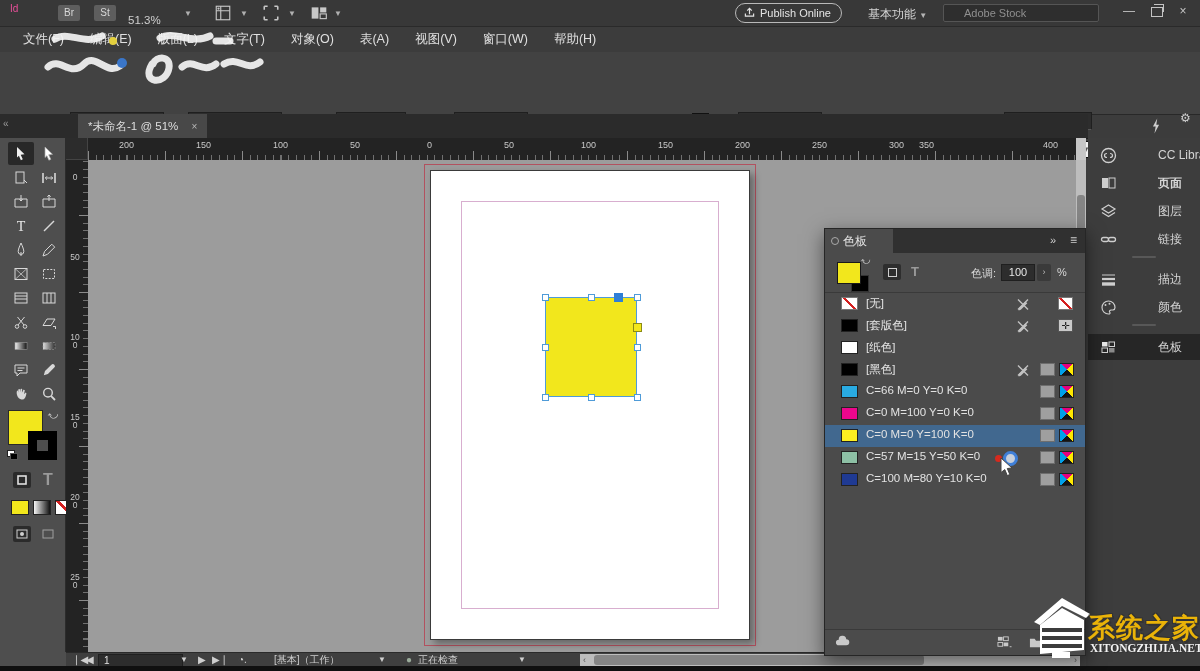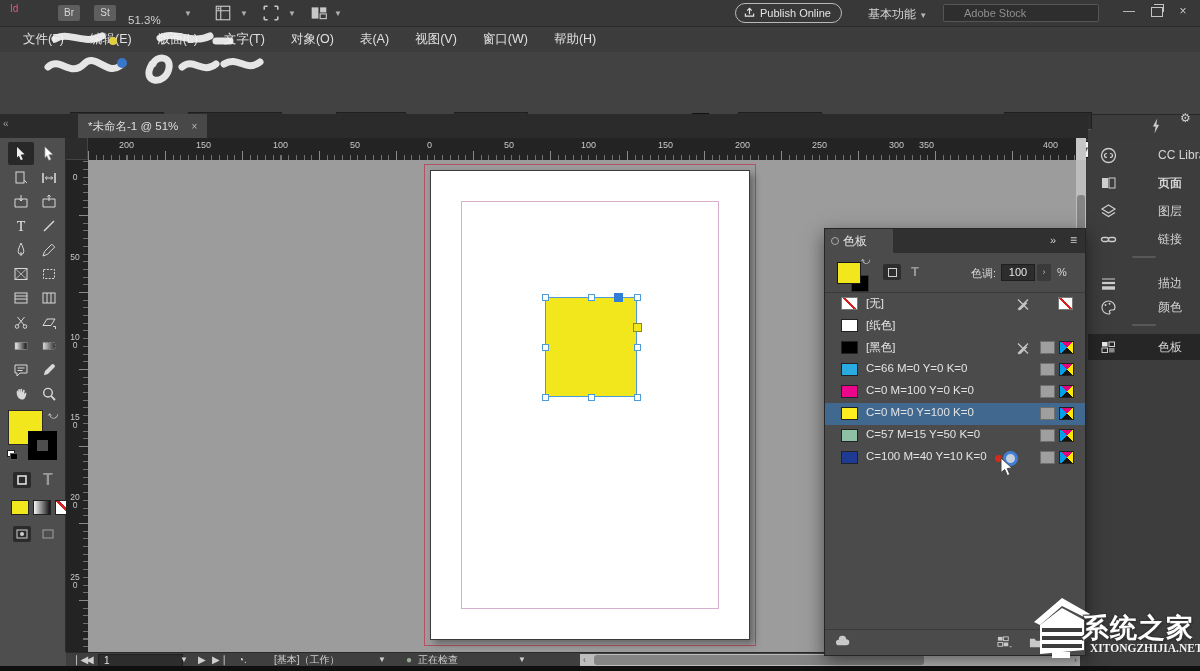--- a/index.html
+++ b/index.html
@@ -146,21 +146,21 @@
   .cmyk-chip{border:1px solid #222;box-sizing:border-box;
     background:conic-gradient(from 45deg,#ffe800 0 90deg,#141414 0 180deg,#00a0e9 0 270deg,#e6007e 0 360deg);}
   .none-chip{background:linear-gradient(45deg,transparent 43%,#d42020 43% 57%,transparent 57%),#fff;border:1px solid #777;box-sizing:border-box;}
   .reg-chip{background:#c9c9c9;border:1px solid #555;color:#222;font-size:10px;text-align:center;line-height:12px;box-sizing:border-box;}
   #sw-foot{position:absolute;left:0;bottom:0;width:100%;height:26px;border-top:1px solid #3a3a3a;box-sizing:border-box;}
   #sw-foot .fi{position:absolute;top:5px;color:#c9c9c9;}
   #sw-foot svg{width:15px;height:15px;}
   
   #scribble{position:absolute;left:0;top:0;pointer-events:none;}
   #sitemark{position:absolute;left:1028px;top:592px;width:172px;height:79px;pointer-events:none;}
-  #sitemark .cn{position:absolute;left:54px;top:18px;font-size:27px;font-weight:bold;color:#ffffff;
+  #sitemark .cn{position:absolute;left:60px;top:18px;font-size:27px;font-weight:bold;color:#eab308;
     text-shadow:2px 2px 0 #333,-1px -1px 0 #333,1px -1px 0 #333,-1px 1px 0 #333;letter-spacing:1px;white-space:nowrap;}
   #sitemark .en{position:absolute;left:62px;top:50px;font-size:11.5px;font-weight:bold;color:#f2f2f2;
     font-family:"Liberation Serif","DejaVu Serif",serif;text-shadow:1px 1px 0 #333;white-space:nowrap;}
   #cursor{position:absolute;left:992px;top:448px;width:30px;height:32px;pointer-events:none;}
   #cursor .ring{position:absolute;left:11px;top:3px;width:9px;height:9px;border:3px solid #3f7fd8;border-radius:50%;background:#c7cfdb;}
   #cursor .dot{position:absolute;left:3px;top:7px;width:7px;height:7px;background:#d62a1e;border-radius:50%;}
   #cursor svg{position:absolute;left:8px;top:9px;width:15px;height:20px;}
 </style>
 </head>
 <body>
@@ -632,21 +632,21 @@
         </svg>
         <span class="lbl">图层</span>
       </div>
       <div class="dock-item" style="top: 88px;">
         <svg viewBox="0 0 17 17">
           <rect x="1.5" y="6.5" width="7" height="4" rx="2" fill="none" stroke="#cfcfcf" stroke-width="1.3"></rect>
           <rect x="8.5" y="6.5" width="7" height="4" rx="2" fill="none" stroke="#cfcfcf" stroke-width="1.3"></rect>
         </svg>
         <span class="lbl">链接</span>
       </div>
-      <div class="dock-item" style="top: 128px; align-items: flex-end;">
+      <div class="dock-item" style="top: 128px;">
         <svg viewBox="0 0 17 17">
           <path d="M2 4h13" stroke="#cfcfcf" stroke-width="1"></path>
           <path d="M2 8h13" stroke="#cfcfcf" stroke-width="2.2"></path>
           <path d="M2 13h13" stroke="#cfcfcf" stroke-width="3.4"></path>
         </svg>
         <span class="lbl">描边</span>
       </div>
       <div class="dock-item" style="top: 156px;">
         <svg viewBox="0 0 17 17">
           <path d="M8.5 2a6.5 6.5 0 1 0 0 13c1.6 0 1.8-1 1.2-1.8-.7-1 0-2.2 1.5-2.2H13A2.5 2.5 0 0 0 15 8.5 6.5 6.5 0 0 0 8.5 2Z" fill="none" stroke="#cfcfcf" stroke-width="1.2"></path>
@@ -713,20 +713,29 @@
         <div class="sw-row">
           <span class="sw-chip none-chip"></span>
           <span class="sw-name">[无]</span>
           <span class="sw-ico noedit" style="right: 54px;"><svg viewBox="0 0 14 14">
               <path d="M3 11 9.5 4.5l1.8 1.8L4.8 12.8 2.6 13.4Z" fill="#c2c2c2"></path>
               <path d="M2 2.5 12 12.5M12 2.5 2 12.5" stroke="#c2c2c2" stroke-width="1.4"></path>
             </svg></span>
           <span class="sw-ico none-chip" style="right: 12px;"></span>
         </div>
         <div class="sw-row">
+          <span class="sw-chip" style="background: rgb(0, 0, 0);"></span>
+          <span class="sw-name">[套版色]</span>
+          <span class="sw-ico noedit" style="right: 54px;"><svg viewBox="0 0 14 14">
+              <path d="M3 11 9.5 4.5l1.8 1.8L4.8 12.8 2.6 13.4Z" fill="#c2c2c2"></path>
+              <path d="M2 2.5 12 12.5M12 2.5 2 12.5" stroke="#c2c2c2" stroke-width="1.4"></path>
+            </svg></span>
+          <span class="sw-ico reg-chip" style="right: 12px;">✛</span>
+        </div>
+        <div class="sw-row">
           <span class="sw-chip" style="background: rgb(255, 255, 255);"></span>
           <span class="sw-name">[纸色]</span>
         </div>
         <div class="sw-row">
           <span class="sw-chip" style="background: rgb(0, 0, 0);"></span>
           <span class="sw-name">[黑色]</span>
           <span class="sw-ico noedit" style="right: 54px;"><svg viewBox="0 0 14 14">
               <path d="M3 11 9.5 4.5l1.8 1.8L4.8 12.8 2.6 13.4Z" fill="#c2c2c2"></path>
               <path d="M2 2.5 12 12.5M12 2.5 2 12.5" stroke="#c2c2c2" stroke-width="1.4"></path>
             </svg></span>
@@ -752,21 +761,21 @@
           <span class="sw-ico cmyk-chip" style="right: 11px;"></span>
         </div>
         <div class="sw-row">
           <span class="sw-chip" style="background: rgb(141, 192, 165);"></span>
           <span class="sw-name">C=57 M=15 Y=50 K=0</span>
           <span class="sw-ico gray-chip" style="right: 30px;"></span>
           <span class="sw-ico cmyk-chip" style="right: 11px;"></span>
         </div>
         <div class="sw-row">
           <span class="sw-chip" style="background: rgb(31, 58, 147);"></span>
-          <span class="sw-name">C=100 M=40 Y=10 K=0</span>
+          <span class="sw-name">C=100 M=80 Y=10 K=0</span>
           <span class="sw-ico gray-chip" style="right: 30px;"></span>
           <span class="sw-ico cmyk-chip" style="right: 11px;"></span>
         </div>
       </div>
     <div id="sw-foot">
       <span class="fi" style="left:10px"><svg viewBox="0 0 16 16">
             <path d="M4 11a3 3 0 0 1 0-6 4 4 0 0 1 8-.5A3 3 0 0 1 12 11Z" fill="#c9c9c9"></path>
           </svg></span>
       <span class="fi" style="left:172px"><svg viewBox="0 0 16 16">
             <rect x="1" y="2" width="5" height="4" fill="#c9c9c9"></rect>

